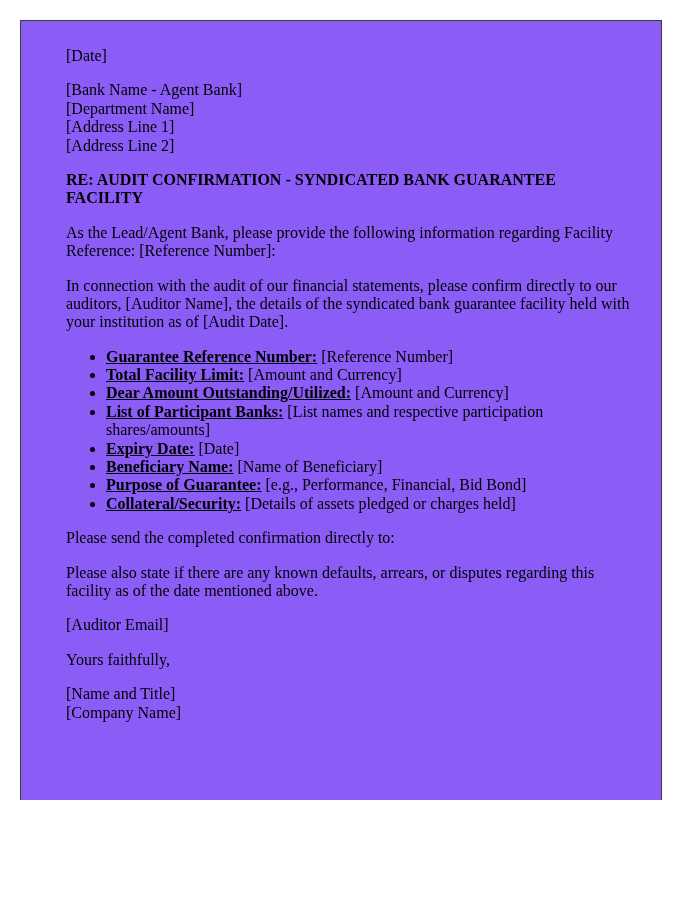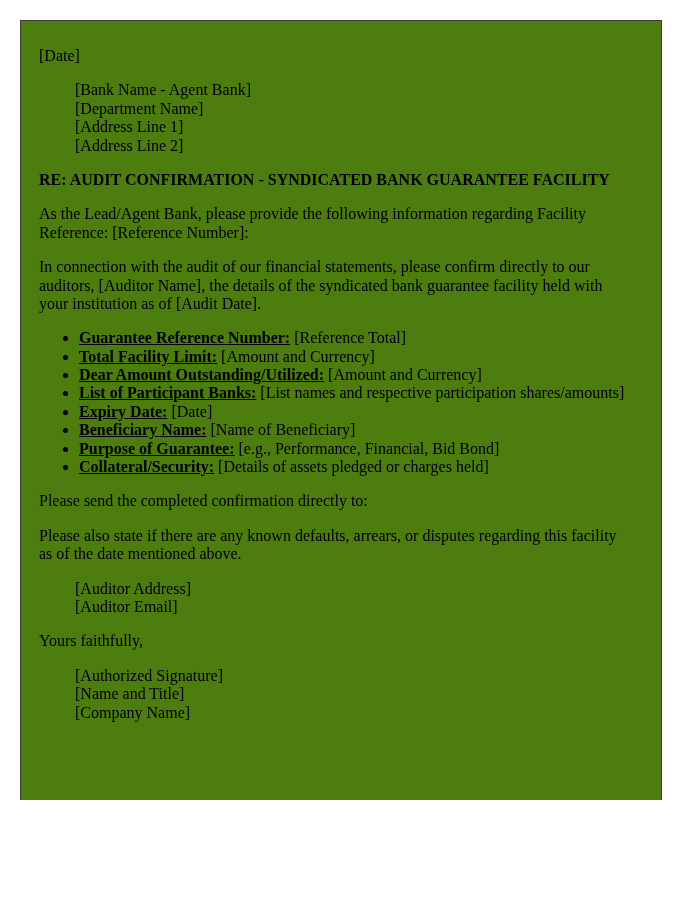--- a/index.html
+++ b/index.html
@@ -15,33 +15,32 @@
   }
   .page {
     position: absolute;
     left: 20px;
     top: 20px;
     width: 642px;
     height: 780px;
     box-sizing: border-box;
     border: 1px solid #3c3c3c;
     border-bottom: none;
-    padding: 10px 29px 0 18px;
-    background: #4d7c0f;
+    padding: 10px 29px 0 45px;
+    background: #8b5cf6;
     font-family: "Liberation Serif", "DejaVu Serif", serif;
     font-size: 16px;
     line-height: 1.15;
     color: #000000;
   }
   .page p {
     margin: 16px 0;
   }
   .line {
     display: block;
-    margin-left: 36px;
   }
   .subject {
     font-weight: bold;
   }
   ul.details {
     margin: 16px 0;
     padding-left: 40px;
     list-style-type: disc;
   }
   ul.details li {
@@ -68,40 +67,38 @@
   </p>
 
 
   <p class="subject">RE: AUDIT CONFIRMATION - SYNDICATED BANK GUARANTEE FACILITY</p>
 
   <p>As the Lead/Agent Bank, please provide the following information regarding Facility Reference: [Reference Number]:</p>
 
   <p>In connection with the audit of our financial statements, please confirm directly to our auditors, [Auditor Name], the details of the syndicated bank guarantee facility held with your institution as of [Audit Date].</p>
 
   <ul class="details">
-    <li><b class="lbl">Guarantee Reference Number:</b> <span>[Reference Total]</span></li>
+    <li><b class="lbl">Guarantee Reference Number:</b> <span>[Reference Number]</span></li>
     <li><b class="lbl">Total Facility Limit:</b> <span>[Amount and Currency]</span></li>
     <li><b class="lbl">Dear Amount Outstanding/Utilized:</b> <span>[Amount and Currency]</span></li>
     <li><b class="lbl">List of Participant Banks:</b> <span>[List names and respective participation shares/amounts]</span></li>
     <li><b class="lbl">Expiry Date:</b> <span>[Date]</span></li>
     <li><b class="lbl">Beneficiary Name:</b> <span>[Name of Beneficiary]</span></li>
     <li><b class="lbl">Purpose of Guarantee:</b> <span>[e.g., Performance, Financial, Bid Bond]</span></li>
     <li><b class="lbl">Collateral/Security:</b> <span>[Details of assets pledged or charges held]</span></li>
   </ul>
 
   <p>Please send the completed confirmation directly to:</p>
 
   <p>Please also state if there are any known defaults, arrears, or disputes regarding this facility as of the date mentioned above.</p>
 
   <p>
-    <span class="line">[Auditor Address]</span>
     <span class="line">[Auditor Email]</span>
   </p>
 
   <p>Yours faithfully,</p>
 
   <p>
-    <span class="line">[Authorized Signature]</span>
     <span class="line">[Name and Title]</span>
     <span class="line">[Company Name]</span>
   </p>
 
 </div>
 
 </body></html>

